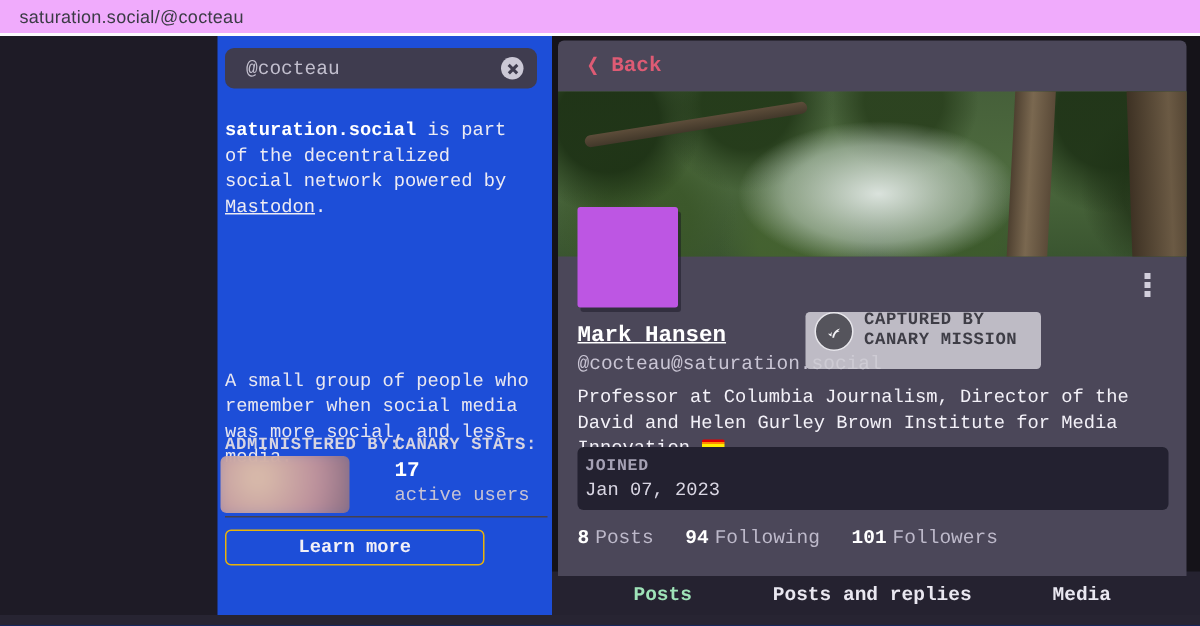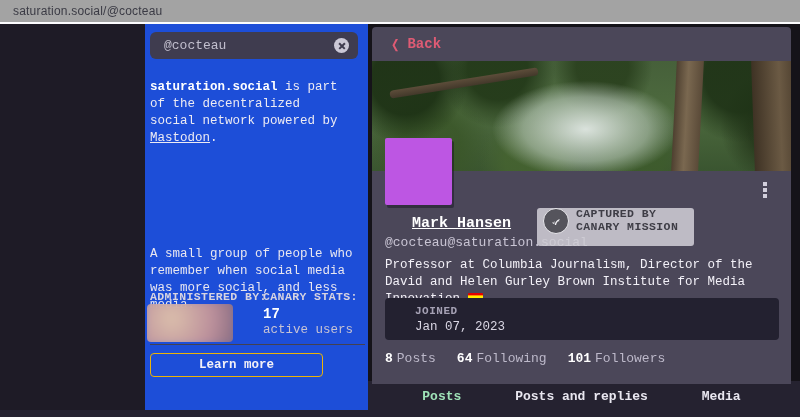--- a/index.html
+++ b/index.html
@@ -2,21 +2,21 @@
 <html><head>
 <meta charset="utf-8">
 <style>
   * { margin:0; padding:0; box-sizing:border-box; }
   html,body { width:800px; height:417px; overflow:hidden; }
   body { font-family:"Liberation Sans", sans-serif; background:#000; }
   .screen { position:relative; width:800px; height:417px; background:#272432; }
 
   
   .topbar { position:absolute; left:0; top:0; width:800px; height:22px;
-            background:#a3a3a3; display:flex; align-items:center; padding-left:13px; }
+            background:#f0abfc; display:flex; align-items:center; padding-left:13px; }
   .topbar span { font-size:12px; color:#3b3b45; letter-spacing:.2px; }
   .topstrip { position:absolute; left:0; top:22px; width:800px; height:9px; background:#fcfcfe; }
 
   
   .app { position:absolute; left:0; top:24px; width:800px; height:386px; background:#1d4ed8;font-family:Liberation Mono, monospace; }
   .left-dim { position:absolute; left:0; top:0; width:145px; height:386px; background:#1e1b26; }
   .right-region { position:absolute; left:368px; top:0; width:432px; height:386px; background:#151319; }
   .tabs-strip { position:absolute; left:368px; top:357px; width:432px; height:29px; background:#252230; }
 
   
@@ -94,42 +94,42 @@
             background:#bd56e3; border-radius:2px; box-shadow:2px 3px 0 rgba(20,18,30,.45); cursor:pointer; }
 
   .follow-btn { position:absolute; left:316px; top:149px; width:59px; height:27px;
                 background:#5a5cf5; border:none; border-radius:5px; color:#ffffff;
                 font-size:13px; font-weight:bold; font-family:inherit; cursor:pointer; }
   .kebab { position:absolute; left:386px; top:152px; width:14px; height:22px;
            display:flex; flex-direction:column; justify-content:center; align-items:center; gap:2.5px; cursor:pointer; }
   .kebab i { width:3.5px; height:3.5px; background:#d2cfdc; display:block; }
 
   .display-name { position:absolute; left:13px; top:188px; font-size:15px; font-weight:bold;
-                  color:#ffffff; text-decoration:underline;margin-left:27px; }
+                  color:#ffffff; text-decoration:underline; }
   .handle { position:absolute; left:13px; top:208px; font-size:13px; color:#c9c5d4; }
 
   
   .watermark { position:absolute; left:165px; top:181px; width:157px; height:38px;
                background:rgba(206,204,212,.88); border-radius:3px; display:flex;
                padding-left:6px; }
   .wm-circle { width:26px; height:26px; border-radius:50%; background:#55545c;
                border:1.5px solid #e8e7ec; flex:0 0 auto; display:flex; align-items:center; justify-content:center; }
   .wm-circle svg { width:14px; height:14px; }
   .wm-text { margin-left:7px; font-size:11.5px; font-weight:bold; color:#3e3d46;
              line-height:12.5px; letter-spacing:.4px; white-space:nowrap; }
 
   .bio { position:absolute; left:13px; top:230px; width:392px; font-size:12.5px;
          line-height:17px; color:#f3f1f8; }
   .flag { display:inline-block; width:15px; height:10px; vertical-align:-1px; border-radius:1px;
           background:linear-gradient(180deg,
             #e50000 0 16.6%, #ff8d00 16.6% 33.3%, #ffee00 33.3% 50%,
             #028121 50% 66.6%, #004cff 66.6% 83.3%, #770088 83.3% 100%); }
 
   .joined-box { position:absolute; left:13px; top:271px; width:394px; height:42px;
-                background:#232130; border-radius:4px; padding:7px 30px; }
+                background:#232130; border-radius:4px; padding:7px 5px; }
   .joined-label { font-size:11px; font-weight:bold; color:#a5a1b4; letter-spacing:.5px; }
   .joined-date  { font-size:12.5px; color:#d9d6e3; margin-top:3px; }
 
   .stats-row { position:absolute; left:13px; top:324px; display:flex; gap:21px; }
   .stat { font-size:13px; cursor:pointer; }
   .stat .num { font-weight:bold; color:#ffffff; }
   .stat .lbl { color:#bdb9ca; margin-left:4px; }
 
   
   .tabs { position:absolute; left:372px; top:359px; width:419px; height:27px;
@@ -219,21 +219,21 @@
       <div class="joined-box">
         <div class="joined-label">JOINED</div>
         <div class="joined-date">Jan 07, 2023</div>
       </div>
 
       <div class="stats-row">
         <div class="stat">
           <span class="num">8</span><span class="lbl">Posts</span>
         </div>
         <div class="stat">
-          <span class="num">64</span><span class="lbl">Following</span>
+          <span class="num">94</span><span class="lbl">Following</span>
         </div>
         <div class="stat">
           <span class="num">101</span><span class="lbl">Followers</span>
         </div>
       </div>
     </div>
 
     <div class="tabs">
       <div class="tab active">Posts</div>
       <div class="tab">Posts and replies</div>

